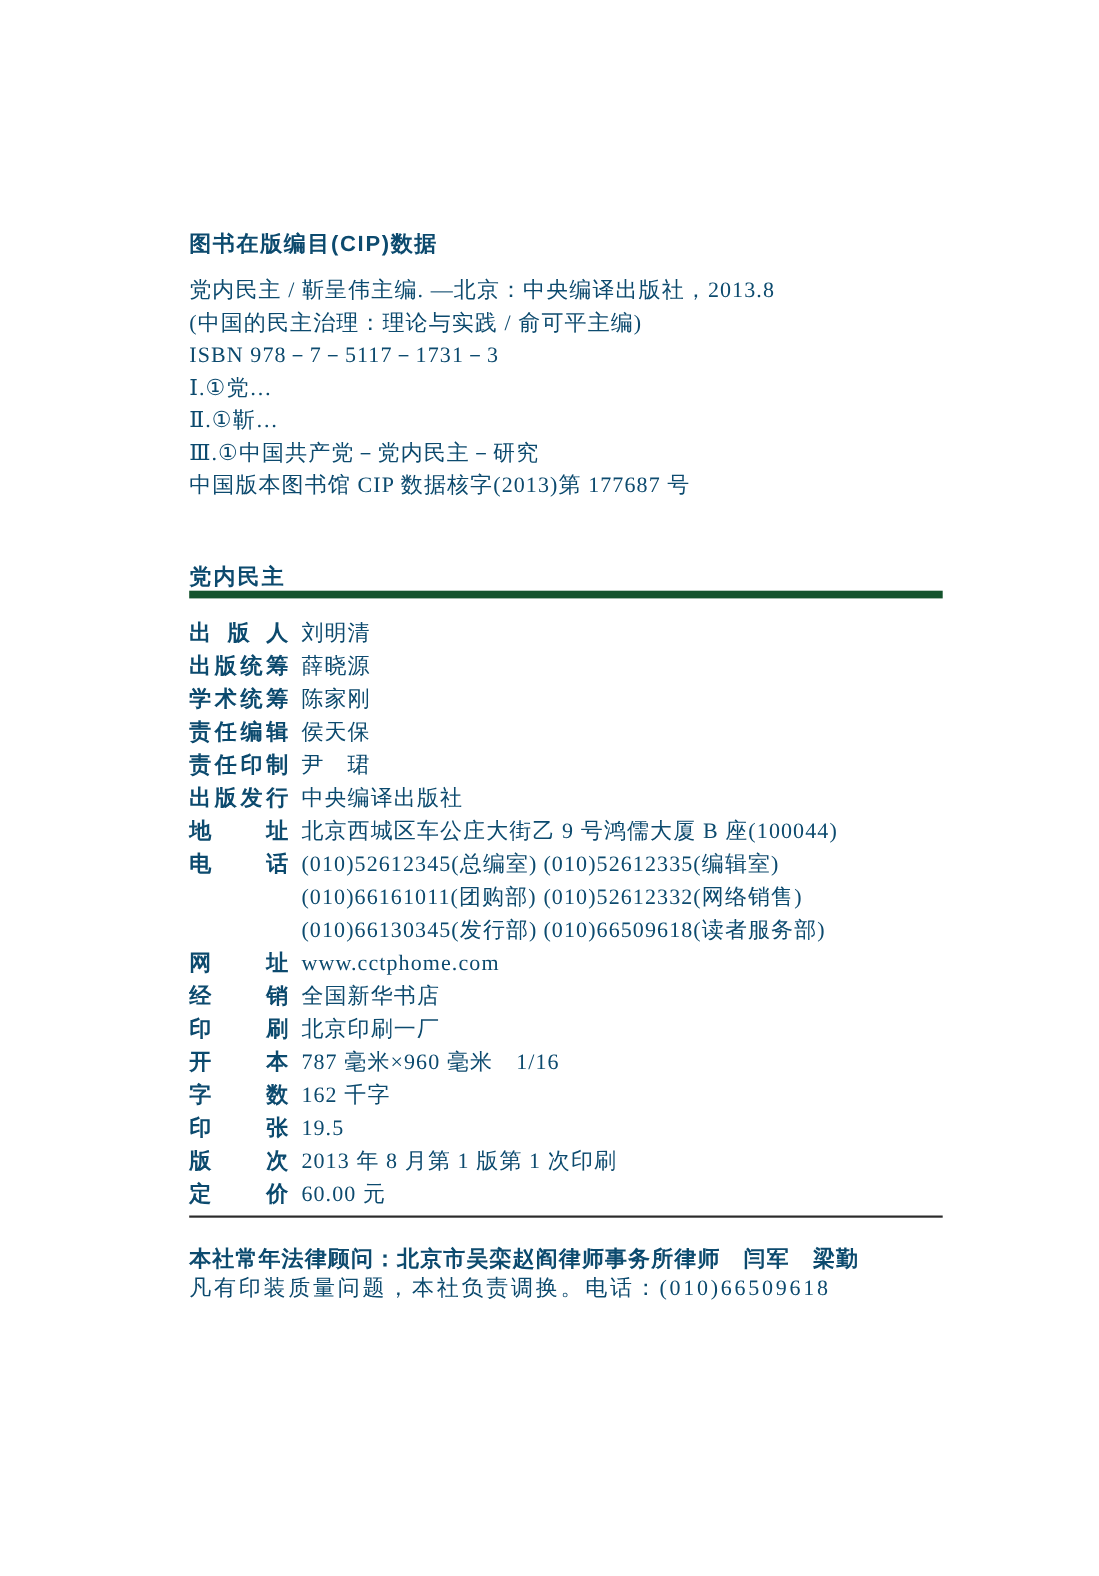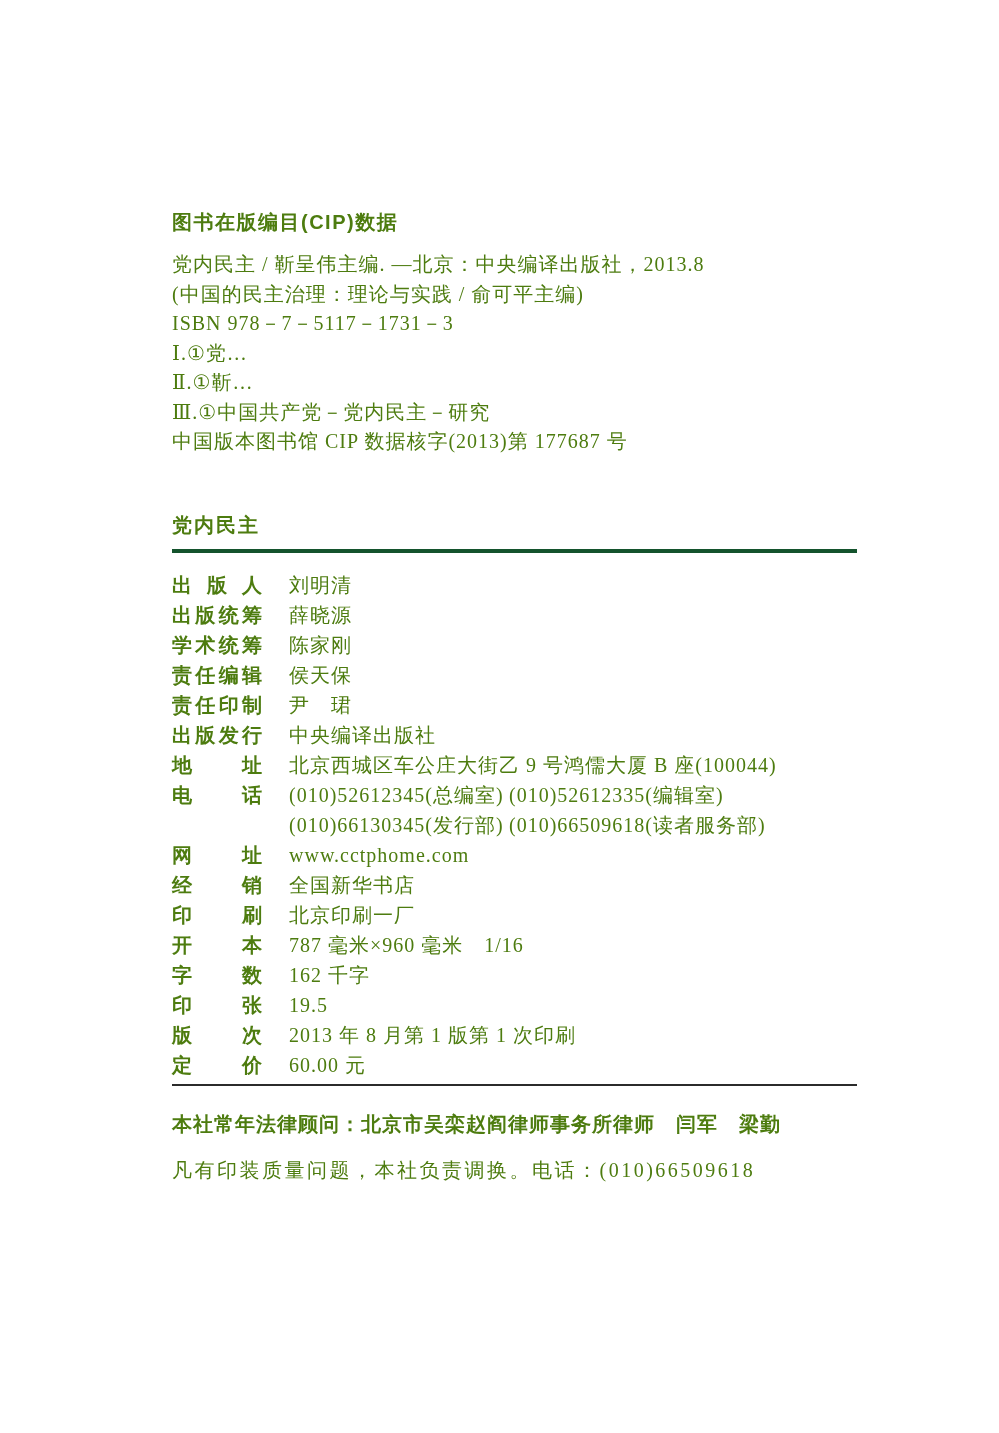--- a/index.html
+++ b/index.html
@@ -3,21 +3,21 @@
 <meta charset="utf-8">
 <style>
   html, body { margin: 0; padding: 0; background: #ffffff; }
   .page {
     position: relative;
     width: 999px;
     height: 1433px;
     background: #ffffff;
     overflow: hidden;
     font-family: "Liberation Serif", "DejaVu Serif", serif;
-    color: #4d7c0f;
+    color: #0c4a6e;
   }
   .content {
     position: absolute;
     left: 172px;
     top: 210px;
     width: 685px;
   }
   .cip-header {
     font-family: "Liberation Sans", "DejaVu Sans", sans-serif;
     font-weight: bold;
@@ -32,36 +32,36 @@
     line-height: 29.5px;
     white-space: nowrap;
   }
   .section-title {
     margin-top: 56px;
     font-family: "Liberation Sans", "DejaVu Sans", sans-serif;
     font-weight: bold;
     font-size: 20px;
     letter-spacing: 2px;
     line-height: 24px;
-    padding-bottom: 12px;
-    border-bottom: 4px solid #14532d;
+    padding-bottom: 0;
+    border-bottom: 7px solid #14532d;
   }
   .colophon { margin-top: 17px; }
   .crow {
     display: flex;
     line-height: 30px;
     font-size: 20px;
     white-space: nowrap;
   }
   .clabel {
     font-family: "Liberation Sans", "DejaVu Sans", sans-serif;
     font-weight: bold;
     flex: 0 0 90px;
     width: 90px;
-    margin-right: 27px;
+    margin-right: 12px;
     text-align: justify;
     text-align-last: justify;
     text-justify: inter-character;
   }
   .cvalue { letter-spacing: 1px; }
   .pcol1 { display: inline-block; width: 220px; }
   .footer-rule {
     border-top: 2px solid #2b2b2b;
     margin-top: 4px;
   }
@@ -71,21 +71,21 @@
     font-size: 20px;
     letter-spacing: 1px;
     line-height: 26px;
     margin-top: 25px;
     white-space: nowrap;
   }
   .quality {
     font-size: 20px;
     letter-spacing: 2.5px;
     line-height: 26px;
-    margin-top: 20px;
+    margin-top: 0;
     white-space: nowrap;
   }
 </style>
 </head>
 <body>
 
 <div class="page">
   <div class="content">
 
     <div class="cip-header">图书在版编目(CIP)数据</div>
@@ -130,20 +130,21 @@
         <div class="crow">
           <span class="clabel">地 址</span>
           <span class="cvalue">北京西城区车公庄大街乙 9 号鸿儒大厦 B 座(100044)</span>
         </div>
         <div class="crow">
           <span class="clabel">电 话</span>
           <span class="cvalue"><span class="pcol1">(010)52612345(总编室)</span><span>(010)52612335(编辑室)</span></span>
         </div>
         <div class="crow">
           <span class="clabel"></span>
+          <span class="cvalue"><span class="pcol1">(010)66161011(团购部)</span><span>(010)52612332(网络销售)</span></span>
         </div>
         <div class="crow">
           <span class="clabel"></span>
           <span class="cvalue"><span class="pcol1">(010)66130345(发行部)</span><span>(010)66509618(读者服务部)</span></span>
         </div>
         <div class="crow">
           <span class="clabel">网 址</span>
           <span class="cvalue">www.cctphome.com</span>
         </div>
         <div class="crow">

